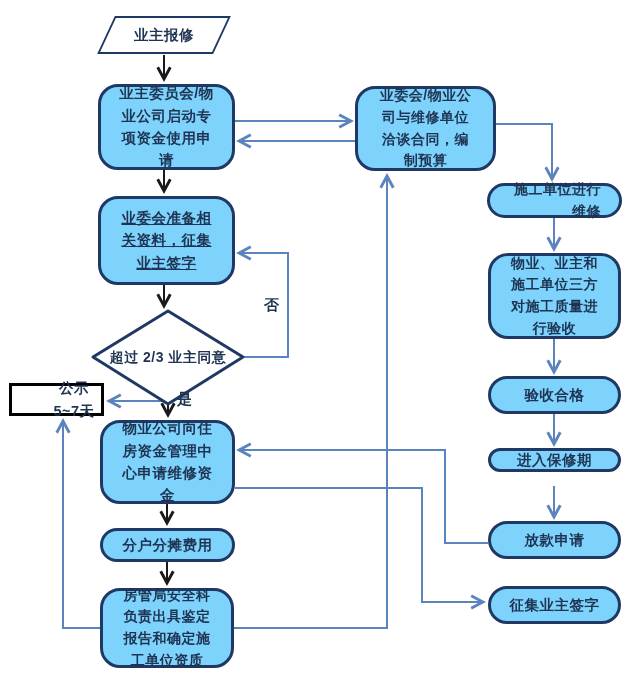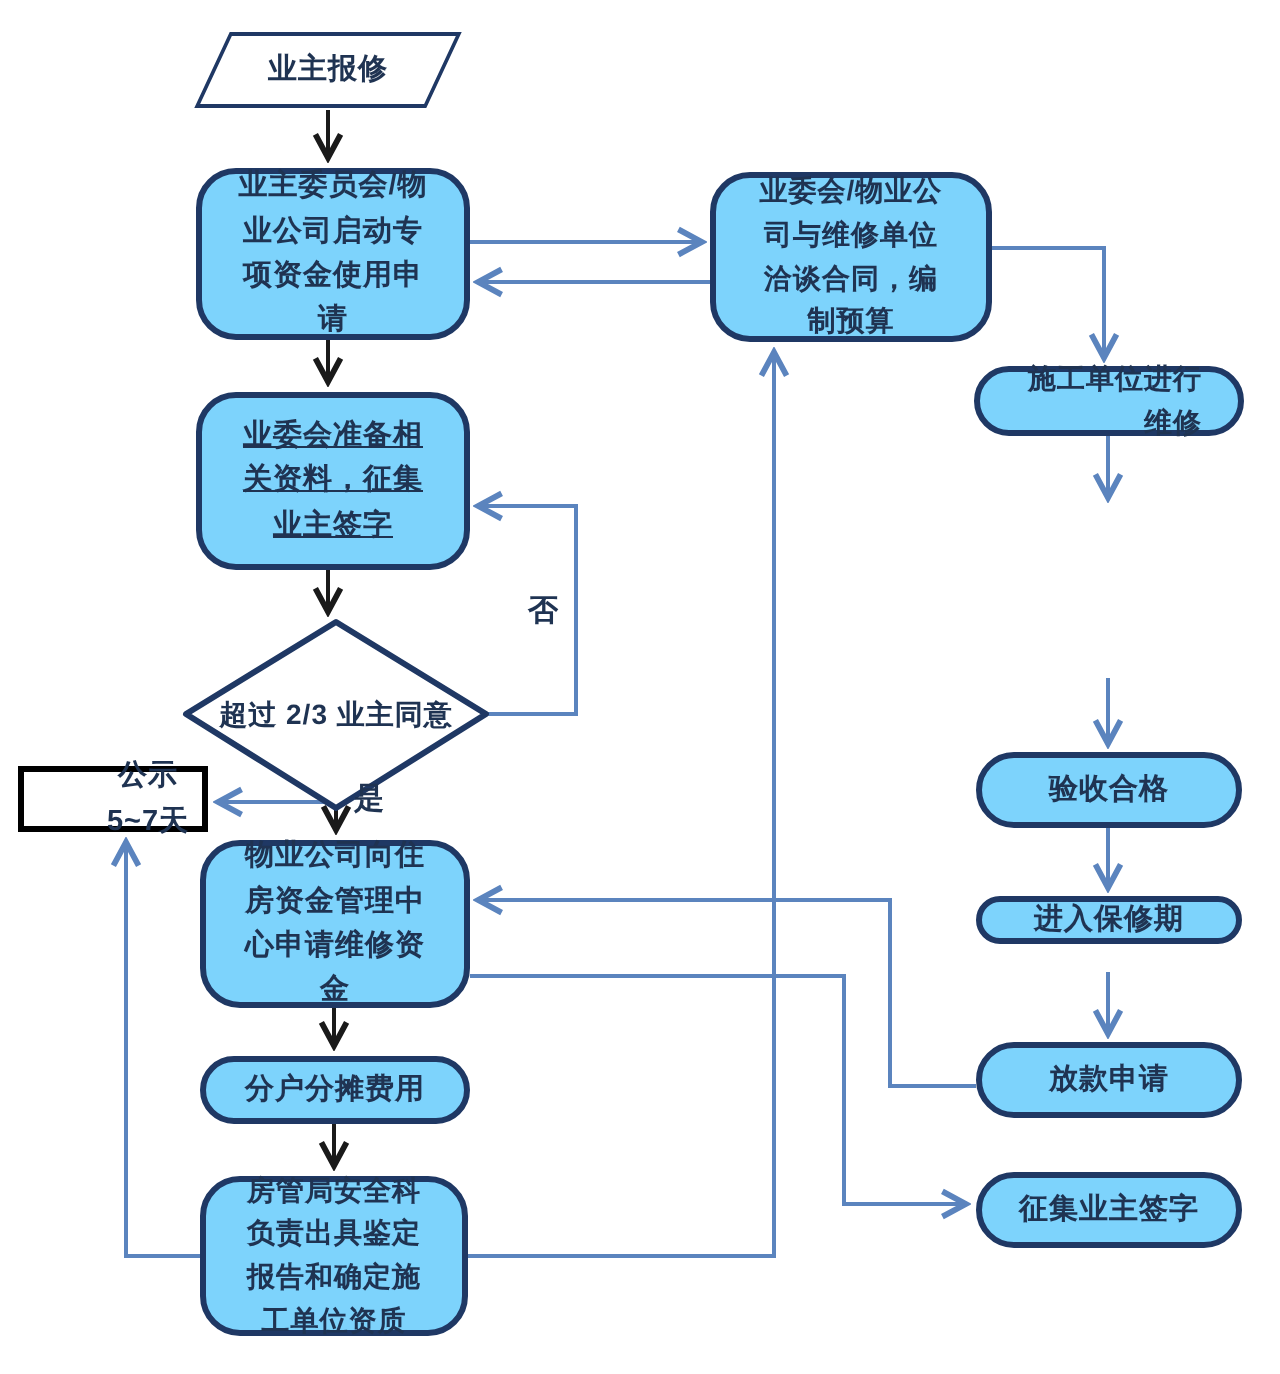--- a/index.html
+++ b/index.html
@@ -120,20 +120,23 @@
   </div>
 
   <div class="node rounded" style="left:355px;top:86px;width:141px;height:85px;font-size:14px;">
     <span>业委会/物业公司与维修单位洽谈合同，编制预算</span>
   </div>
 
   <div class="node rounded" style="left:487px;top:183px;width:135px;height:35px;font-size:14px;text-align:right;">
     <span>施工单位进行维修</span>
   </div>
 
+  <div class="node rounded" style="left:488px;top:253px;width:133px;height:86px;font-size:14px;">
+    <span>物业、业主和施工单位三方对施工质量进行验收</span>
+  </div>
 
   <div class="node rounded" style="left:488px;top:376px;width:133px;height:38px;">
     <span>验收合格</span>
   </div>
 
   <div class="node rounded" style="left:488px;top:448px;width:133px;height:24px;">
     <span>进入保修期</span>
   </div>
 
   <div class="node rounded" style="left:488px;top:521px;width:133px;height:38px;">

